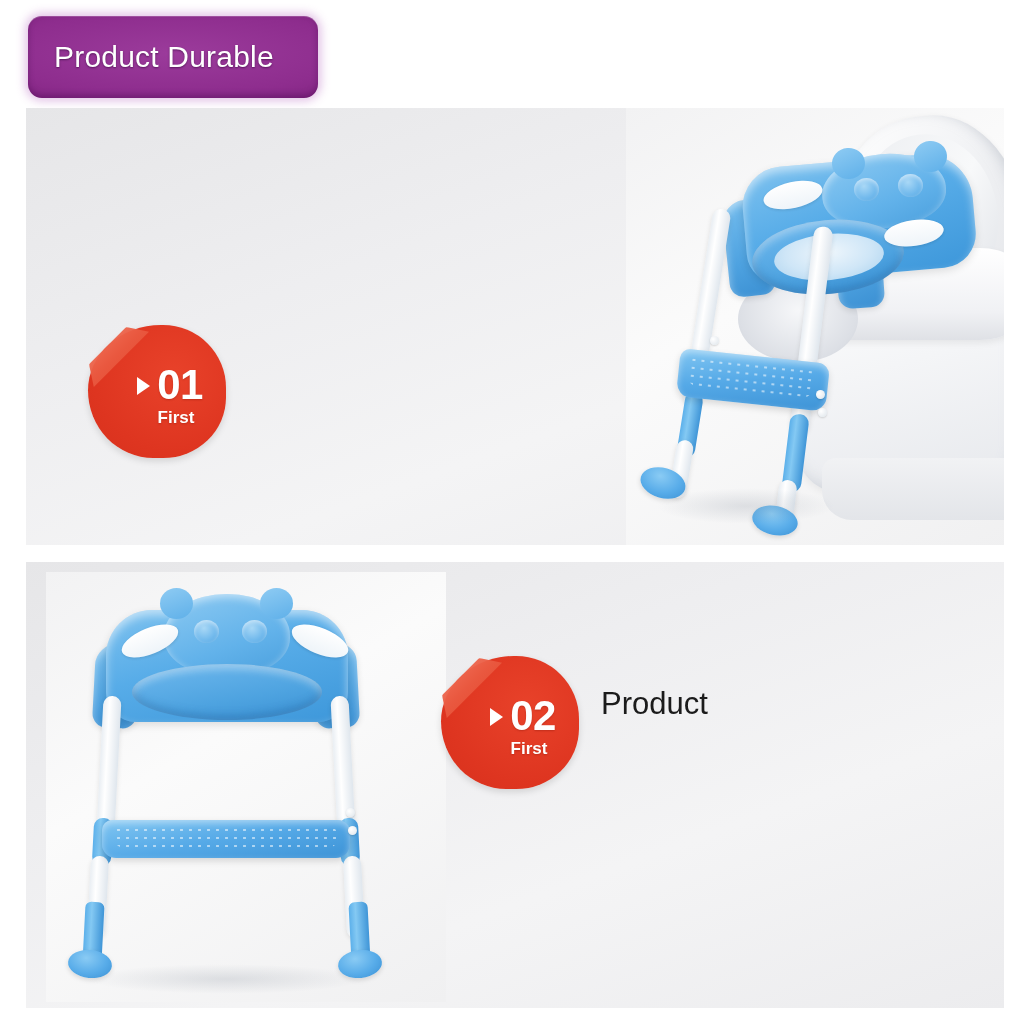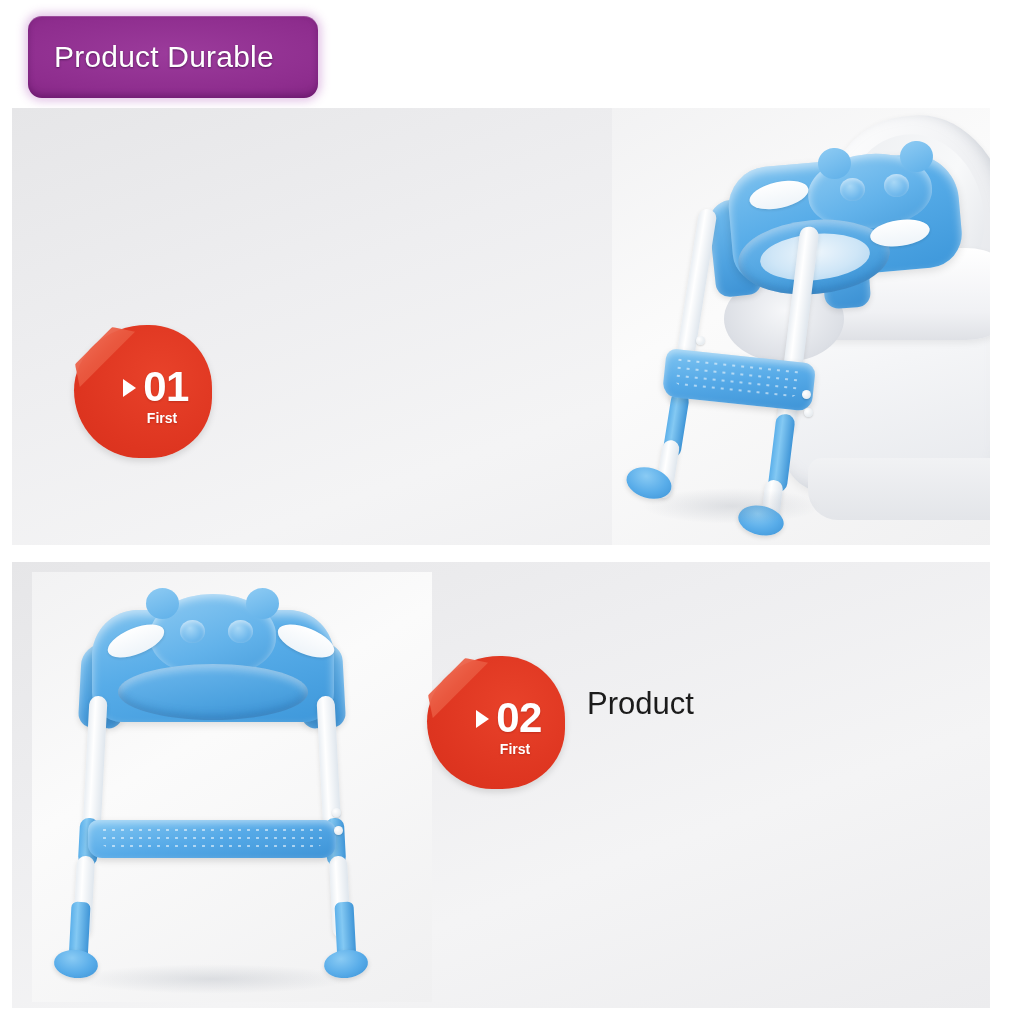--- a/index.html
+++ b/index.html
@@ -42,21 +42,21 @@
     font-weight: 400;
     letter-spacing: 0.2px;
     padding-left: 26px;
     text-shadow: 0 1px 2px rgba(40,0,50,0.55);
     white-space: nowrap;
   }
 
   
   .panel {
     position: absolute;
-    left: 12px;
+    left: 26px;
     width: 978px;
     background: linear-gradient(160deg, #e6e6e8 0%, #eeeef0 35%, #f4f4f5 65%, #ececee 100%);
     overflow: hidden;
   }
   #panel-1 { top: 108px;  height: 437px; }
   #panel-2 { top: 562px;  height: 446px; }
 
   
   .badge {
     position: absolute;
@@ -108,21 +108,21 @@
   .badge-num {
     color: #ffffff;
     font-size: 42px;
     font-weight: 700;
     line-height: 1;
     letter-spacing: -0.5px;
     text-shadow: 0 1px 2px rgba(130,20,10,0.35);
   }
   .badge-sub {
     color: #ffffff;
-    font-size: 14px;
+    font-size: 17px;
     font-weight: 700;
     margin-top: 2px;
     margin-left: 12px;
     text-shadow: 0 1px 2px rgba(130,20,10,0.35);
   }
 
   
   .feature-heading {
     position: absolute;
     color: #1b1b1b;

